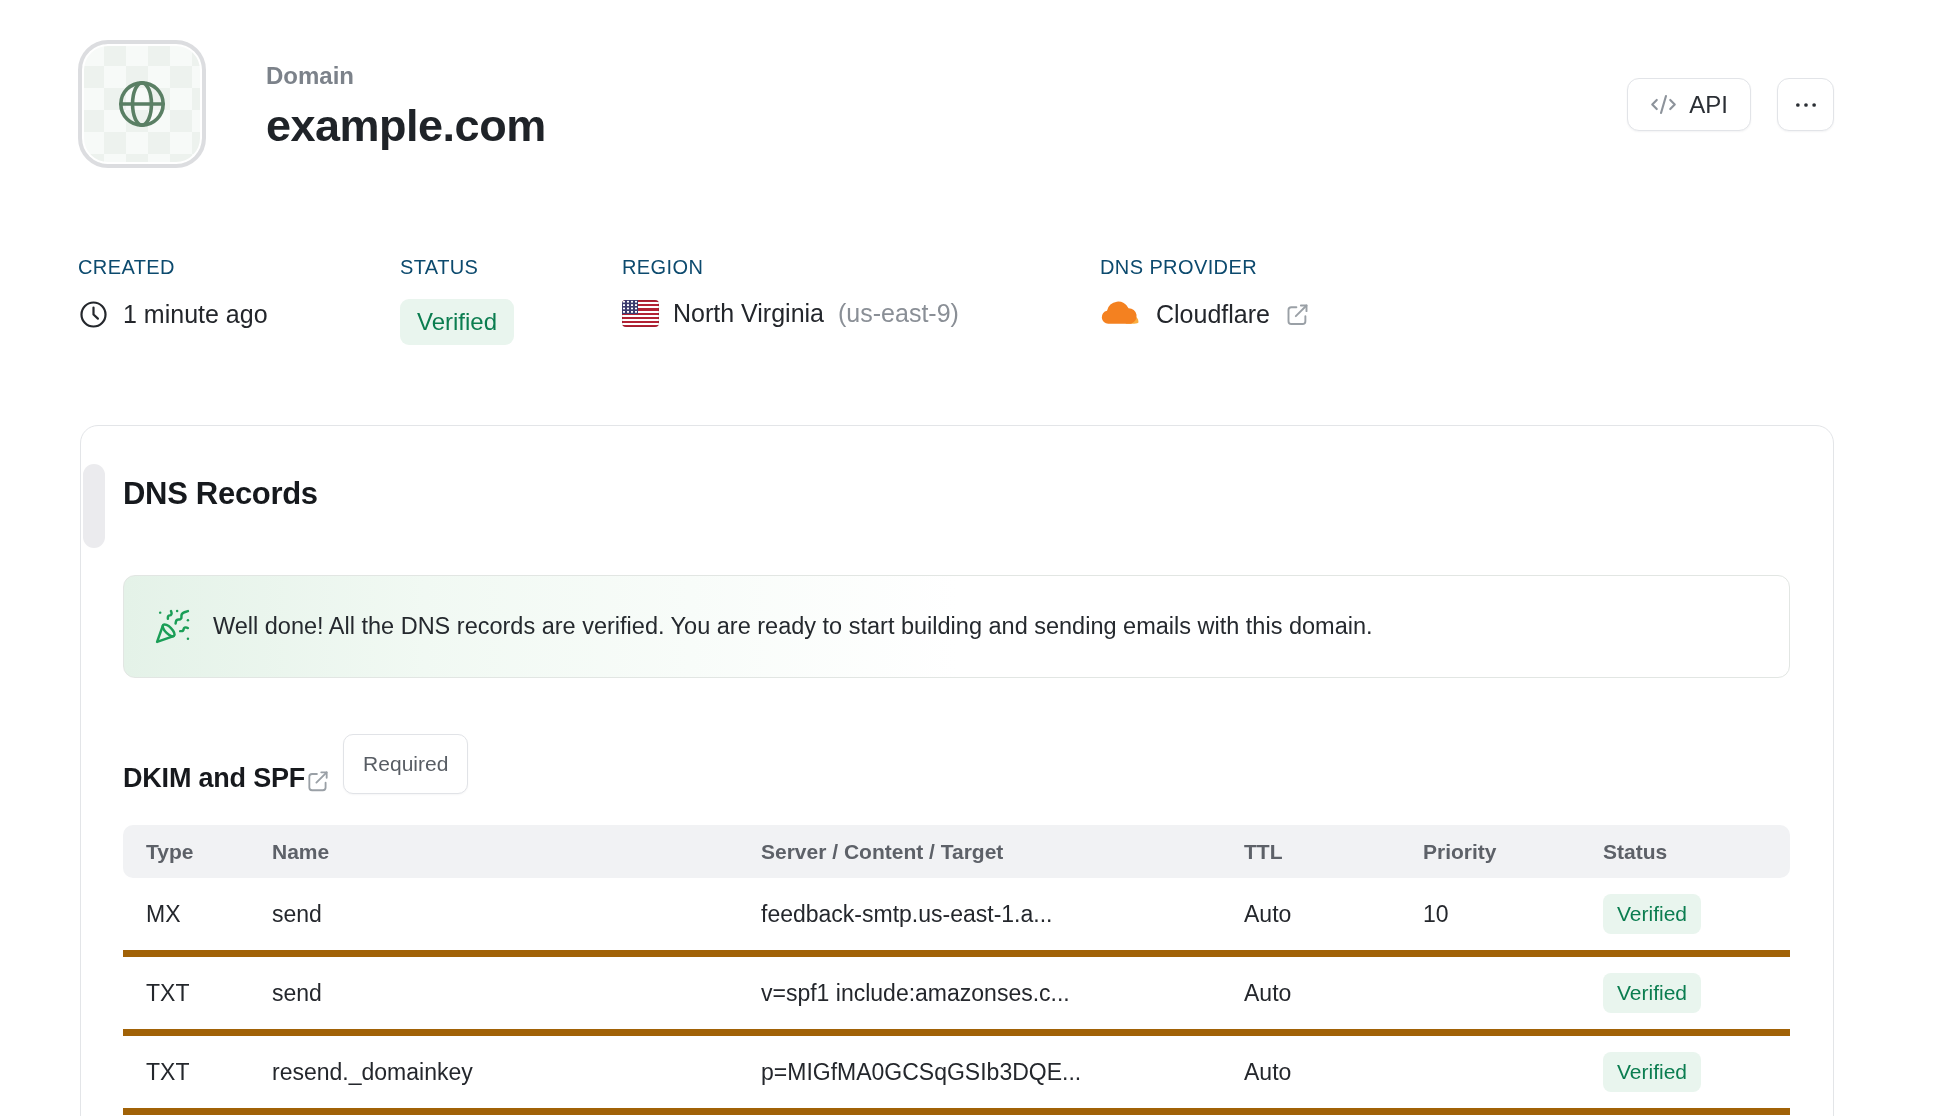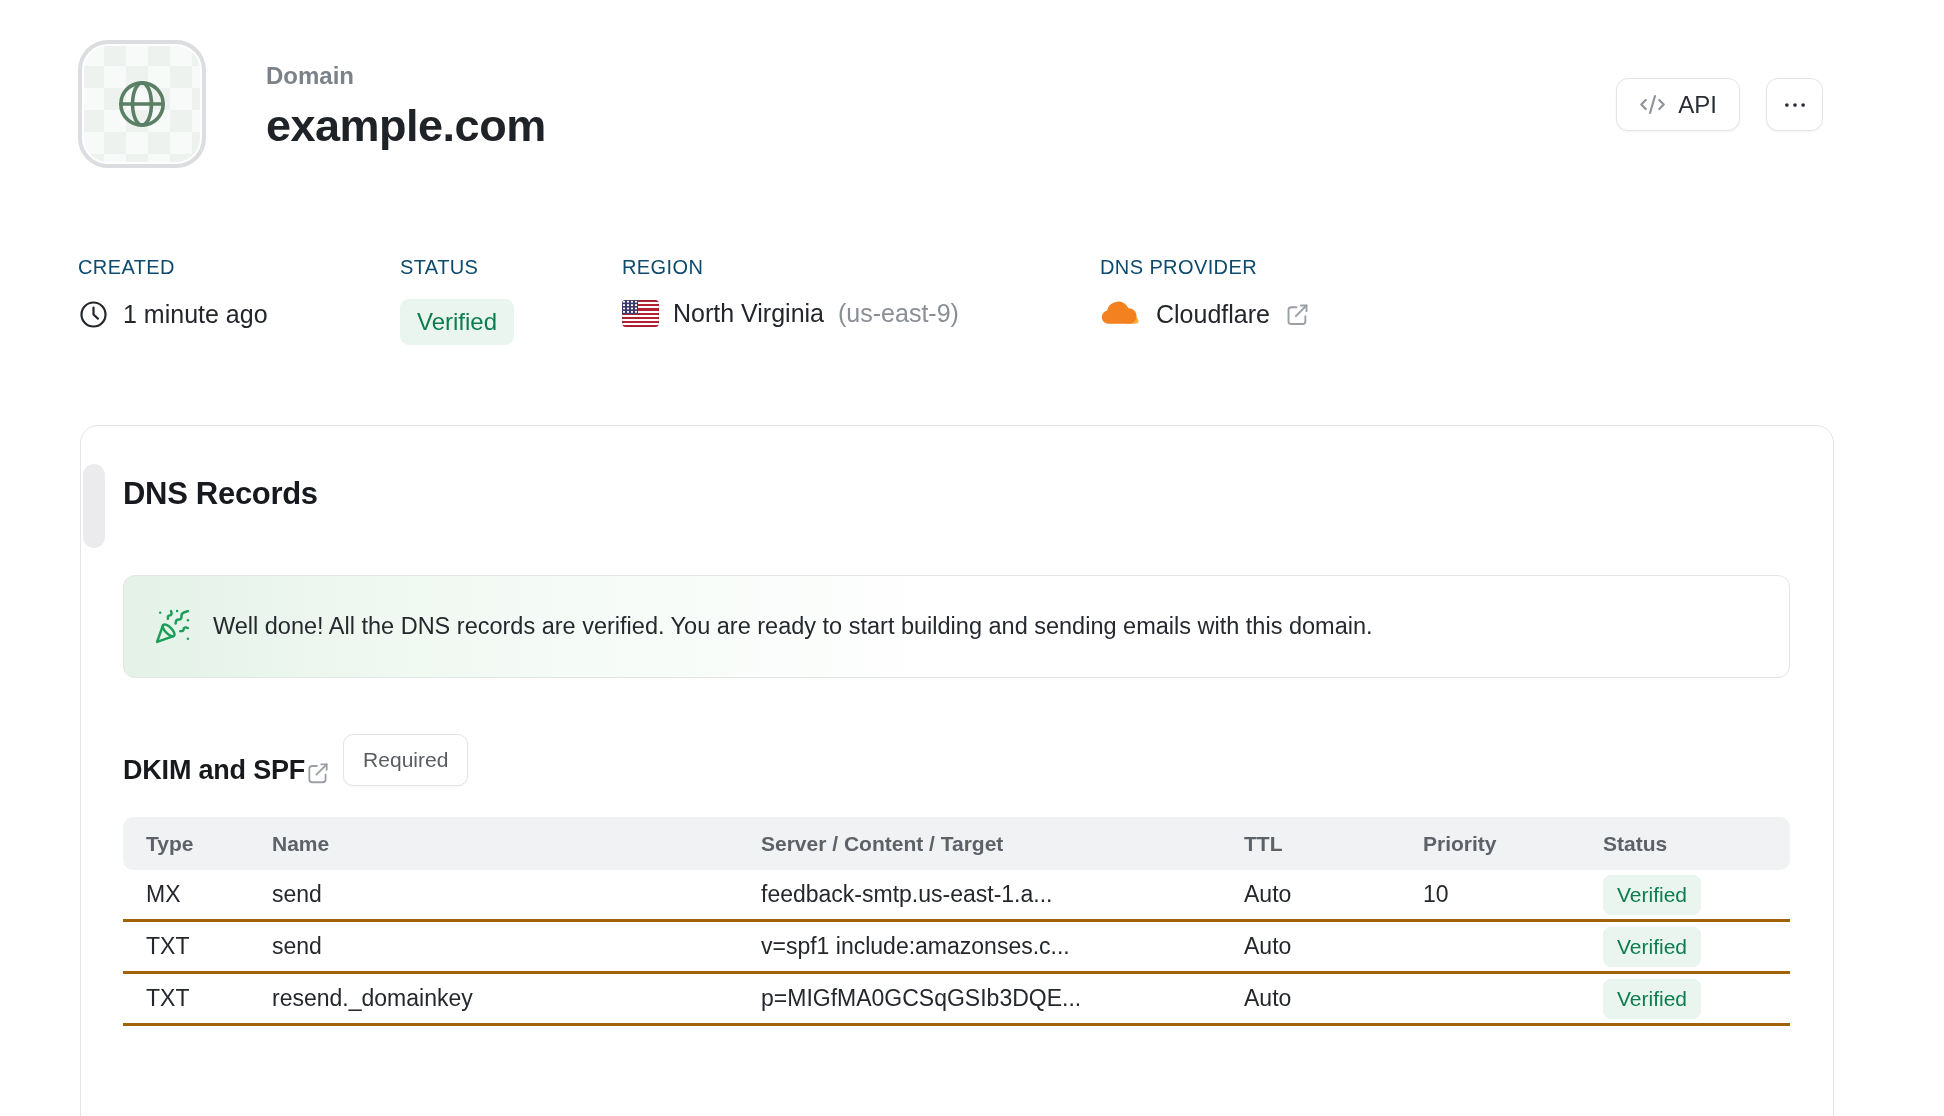--- a/index.html
+++ b/index.html
@@ -21,21 +21,21 @@
     background:
       conic-gradient(#edf2ee 25%, transparent 0 50%, #edf2ee 0 75%, transparent 0) 0 0/44px 44px,
       #f7faf8;
     display: flex; align-items: center; justify-content: center;
     box-shadow: inset 0 0 0 2px #ffffff;
   }
   .title-block { position: absolute; left: 266px; top: 62px; }
   .kicker { font-size: 24px; font-weight: 600; color: #7c828a; }
   .page-title { font-size: 45px; font-weight: 700; color: #1f2328; margin-top: 10px; letter-spacing: -0.5px; }
 
-  .actions { position: absolute; right: 121px; top: 78px; display: flex; gap: 26px; align-items: center; }
+  .actions { position: absolute; right: 110px; top: 78px; display: flex; gap: 26px; align-items: center; }
   .btn {
     height: 53px; border: 1px solid #e2e4e8; border-radius: 12px;
     background: #ffffff; box-shadow: 0 1px 2px rgba(16,24,40,.05);
     display: inline-flex; align-items: center; justify-content: center;
     font-family: inherit; font-size: 24px; color: #2a2e34; cursor: pointer;
   }
   .btn-api { padding: 0 22px; gap: 12px; }
   .btn-more { width: 57px; }
 
   
@@ -80,38 +80,38 @@
     border: 1px solid #e2e6e3; border-radius: 12px;
     background: linear-gradient(90deg, #e4f2e8 0%, #f1f9f3 18%, #ffffff 50%);
     display: flex; align-items: center; gap: 22px; padding: 8px 30px;
     font-size: 23.5px; color: #25292e;
   }
 
   .section-head { margin: 56px 42px 0; display: flex; align-items: flex-end; }
   .section-title { font-size: 27px; font-weight: 700; color: #17191d; letter-spacing: -0.2px; }
   .ext-link { display: inline-flex; cursor: pointer; }
   .badge-required {
-    margin-left: 12px; height: 52px; display: inline-flex; align-items: center;
+    margin-left: 12px; height: 60px; display: inline-flex; align-items: center;
     padding: 1px 19px; border: 1px solid #e1e3e7; border-radius: 10px;
     background: #ffffff; box-shadow: 0 1px 2px rgba(16,24,40,.04);
     font-size: 21px; color: #585d64;
   }
 
   
   .table { margin: 31px 43px 0 42px; }
   .thead, .trow {
     display: grid;
     grid-template-columns: 126px 489px 483px 179px 180px auto;
     align-items: center; padding-left: 23px;
   }
   .thead {
     height: 53px; background: #f1f2f4; border-radius: 10px;
     font-size: 21px; font-weight: 600; color: #5d6168;
   }
-  .trow { height: 52px; border-bottom: 3px solid #a16207; font-size: 23px; color: #24272c; cursor: pointer; }
+  .trow { height: 79px; border-bottom: 7px solid #a16207; font-size: 23px; color: #24272c; cursor: pointer; }
   .cell-badge {
     display: inline-block; background: #e9f5ee; color: #0b7d50;
     border-radius: 8px; font-size: 21px; padding: 8px 14px;
   }
   svg { display: block; }
 </style>
 </head>
 <body>
 
 <div class="page">

